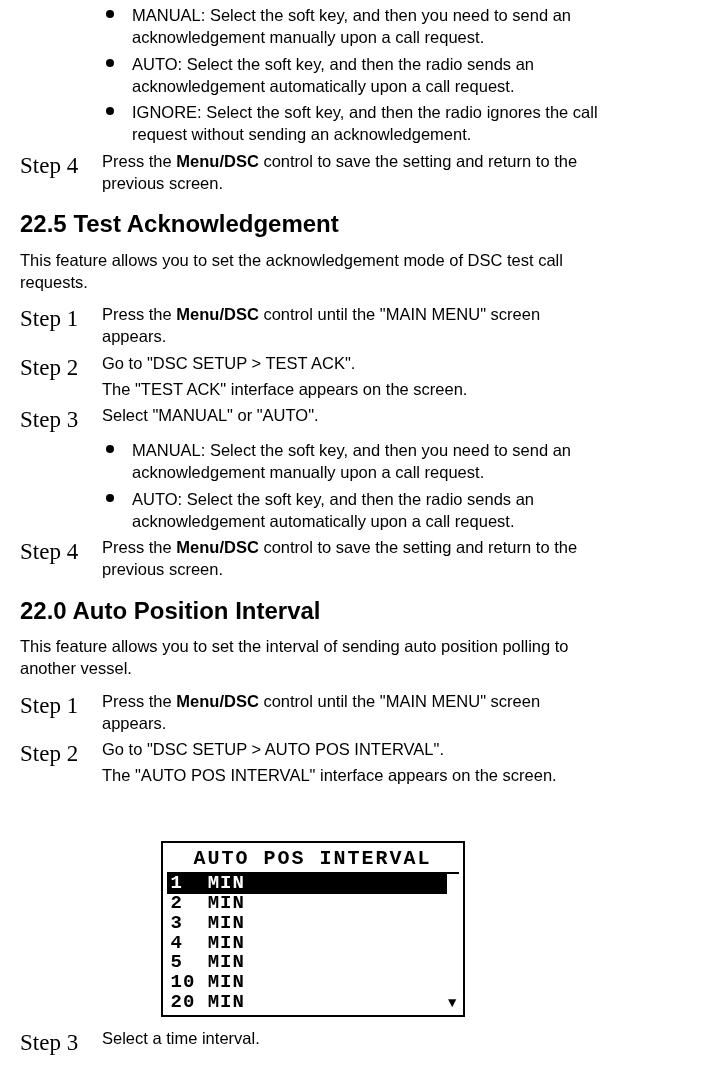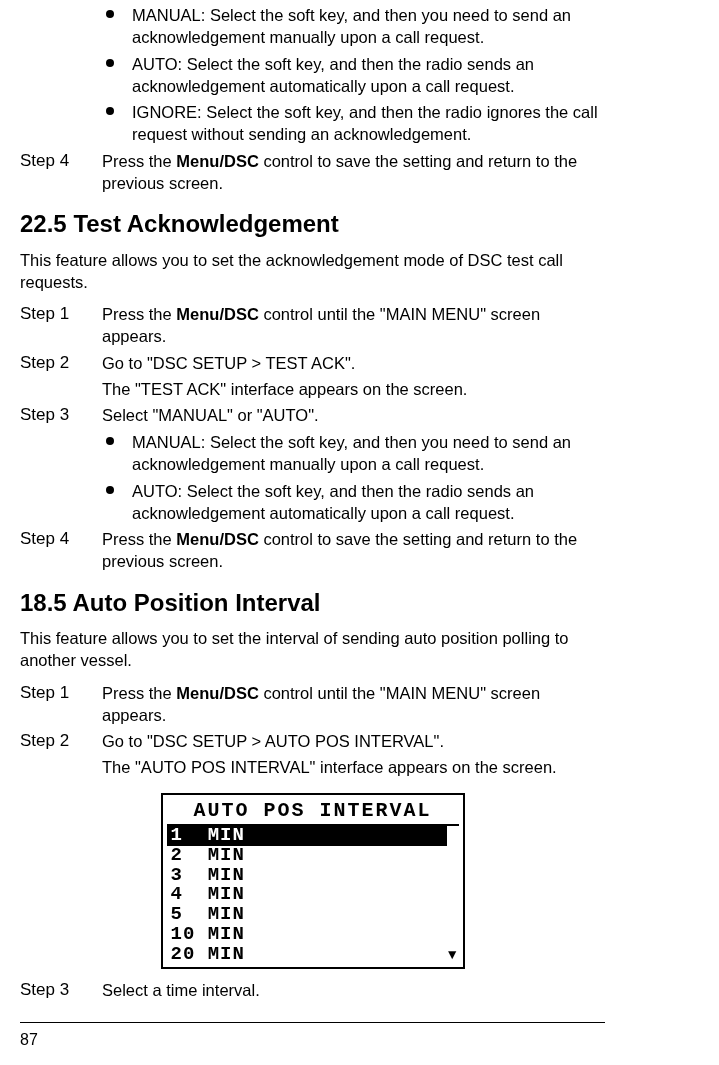--- a/index.html
+++ b/index.html
@@ -16,25 +16,25 @@
     min-height: 1015px;
     padding: 0 20px 0 20px;
     box-sizing: border-box;
     position: relative;
   }
   .step-row {
     display: flex;
     margin: 4px 0;
   }
   .step-label {
-    font-family: Liberation Sans, sans-serif;
+    font-family: Liberation Serif, serif;
     width: 82px;
     flex: 0 0 82px;
     padding-left: 0;
-    font-size: 17px;
+    font-size: 23px;
   }
   .step-body {
     flex: 1 1 auto;
     font-family: Arial, Helvetica, sans-serif;
   }
   .bullet-row {
     display: flex;
     margin: 4px 0;
     padding-left: 82px;
   }
@@ -76,20 +76,21 @@
     display: flex;
     justify-content: center;
     margin: 14px 0 10px 0;
   }
   .lcd {
     width: 300px;
     border: 2px solid #000;
     background: #fff;
     font-family: "Courier New", monospace;
     font-weight: bold;
+    margin-top: 40px;
   }
   .lcd-title {
     text-align: center;
     font-size: 20px;
     letter-spacing: 2px;
     padding: 2px 0 0 0;
     border-bottom: 2px solid #000;
     margin: 0 4px;
   }
   .lcd-list {
@@ -189,21 +190,21 @@
     <div class="bullet-body">AUTO: Select the soft key, and then the radio sends an acknowledgement automatically upon a call request.</div>
   </div>
 
   <div class="step-row">
     <div class="step-label">Step 4</div>
     <div class="step-body">
       <span>Press the </span><b>Menu/DSC</b><span> control to save the setting and return to the previous screen.</span>
     </div>
   </div>
 
-  <h2>18.5 Auto Position Interval</h2>
+  <h2>22.0 Auto Position Interval</h2>
   <div class="intro">This feature allows you to set the interval of sending auto position polling to another vessel.</div>
 
   <div class="step-row">
     <div class="step-label">Step 1</div>
     <div class="step-body">
       <span>Press the </span><b>Menu/DSC</b><span> control until the "MAIN MENU" screen appears.</span>
     </div>
   </div>
 
   <div class="step-row">

